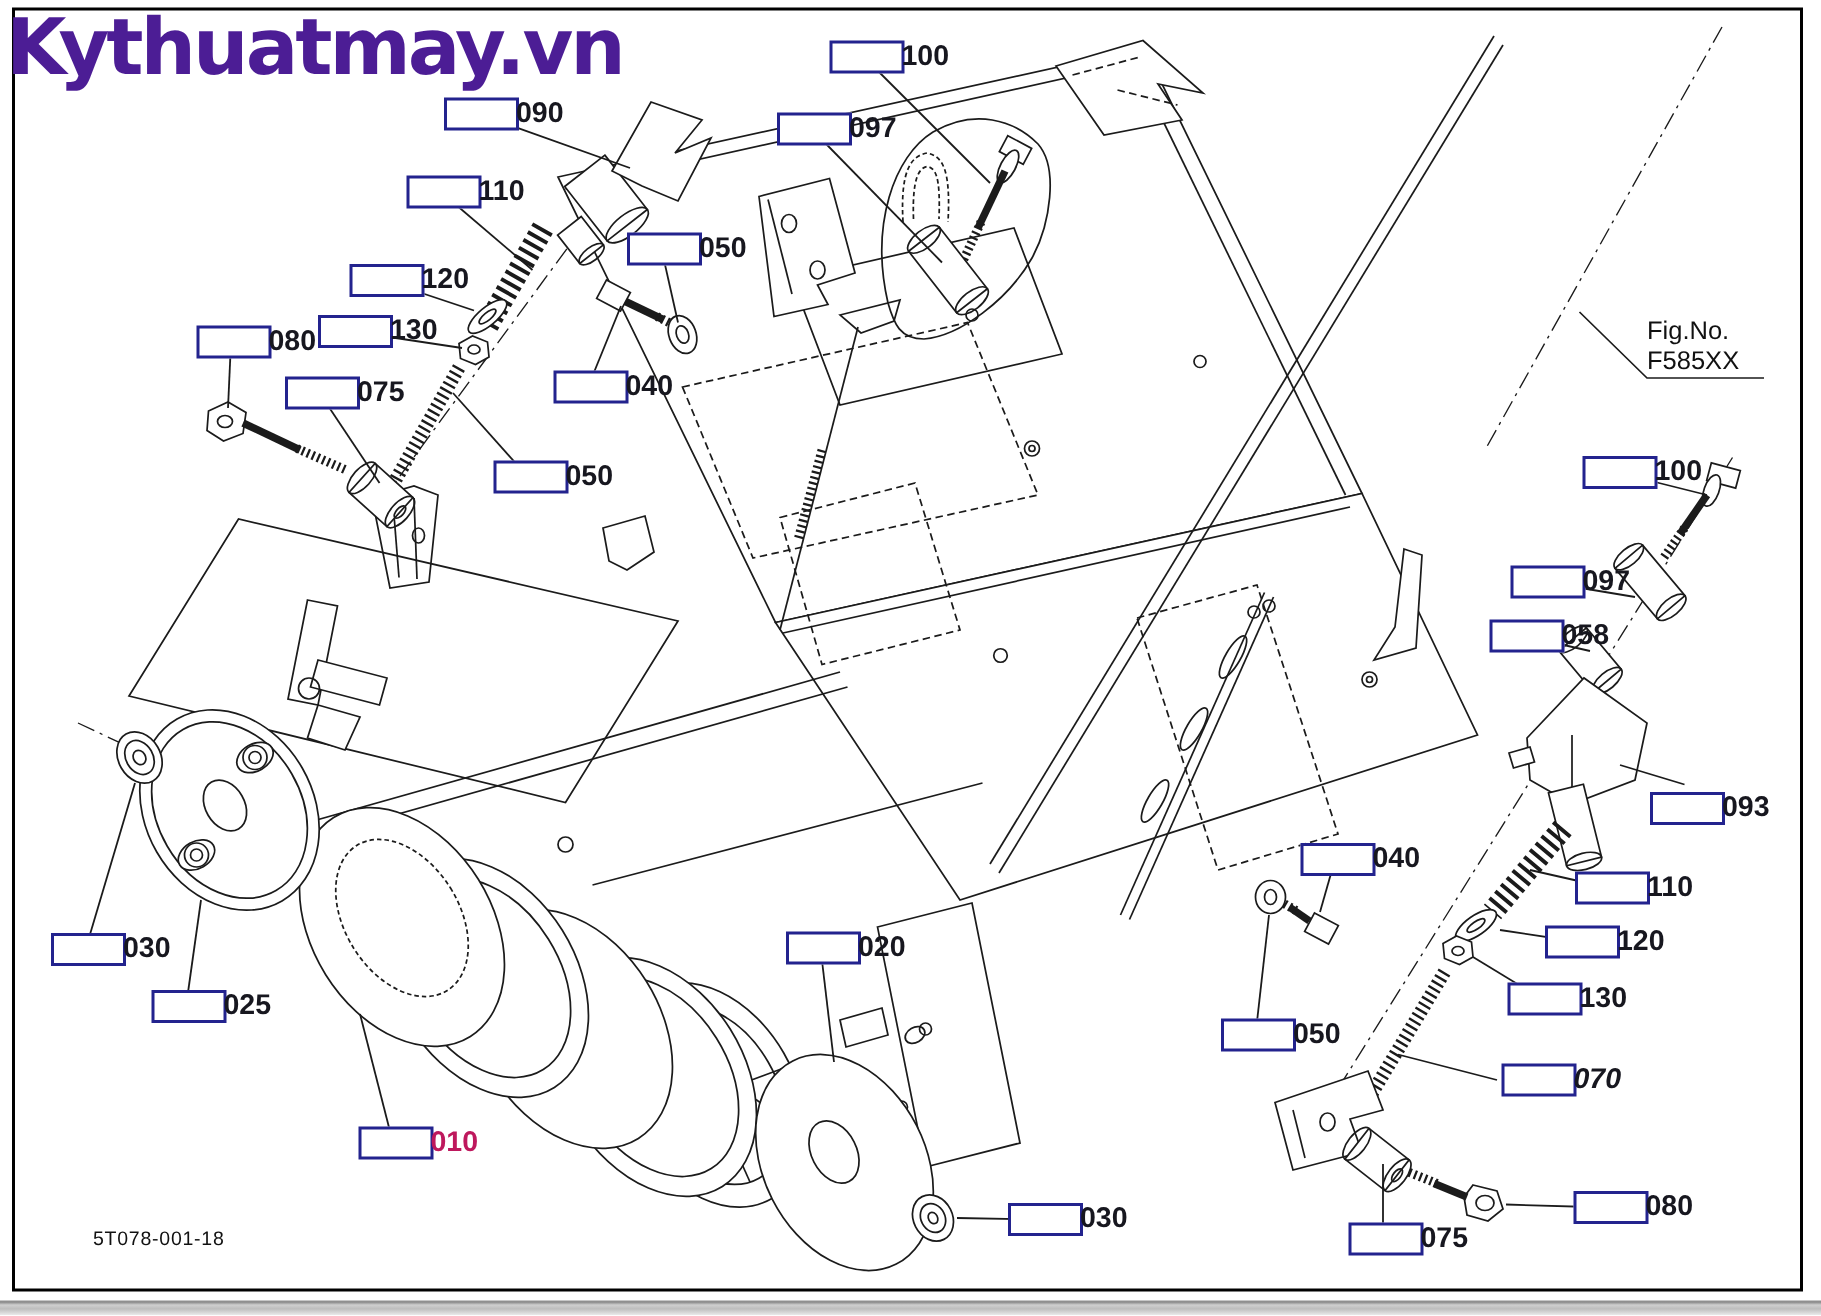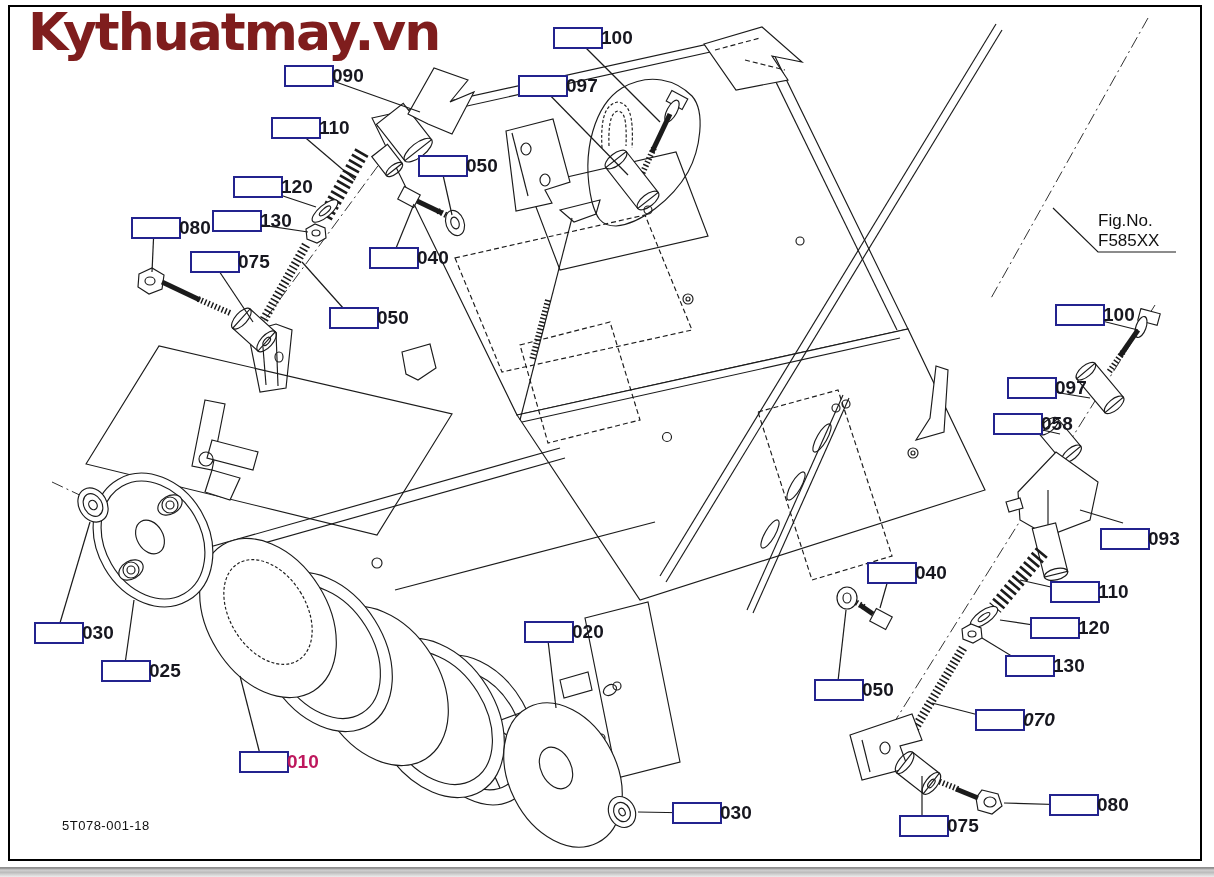--- a/index.html
+++ b/index.html
@@ -331,31 +331,31 @@
         <line x1="1053" y1="628" x2="1000" y2="620" stroke="#1b1b1b" stroke-width="1.2"></line>
         <line x1="1028" y1="666" x2="982" y2="638" stroke="#1b1b1b" stroke-width="1.2"></line>
         <line x1="998" y1="720" x2="932" y2="703" stroke="#1b1b1b" stroke-width="1.2"></line>
         <line x1="922" y1="826" x2="922" y2="776" stroke="#1b1b1b" stroke-width="1.2"></line>
         <line x1="1072" y1="805" x2="1004" y2="803" stroke="#1b1b1b" stroke-width="1.2"></line>
         <line x1="890" y1="573" x2="880" y2="608" stroke="#1b1b1b" stroke-width="1.2"></line>
         <line x1="837" y1="690" x2="846" y2="610" stroke="#1b1b1b" stroke-width="1.2"></line>
       </g>
   </svg>
 
-  <div class="logo" style="color: #7f1d1d; margin-left: 24px;">Kythuatmay.vn</div>
+  <div class="logo" style="color: #4c1d95;">Kythuatmay.vn</div>
 
   <div class="figno">
     <div>Fig.No.</div>
     <div>F585XX</div>
   </div>
 
   <div class="sheet">5T078-001-18</div>
 
   <div id="callouts">
-      <div class="callout" style="left: 284px; top: 65px; border-color: rgb(35, 35, 142); color: rgb(23, 23, 31);">090</div>
+      <div class="callout" style="left: 296px; top: 65px; border-color: rgb(35, 35, 142); color: rgb(23, 23, 31);">090</div>
       <div class="callout" style="left: 271px; top: 117px; border-color: rgb(35, 35, 142); color: rgb(23, 23, 31);">110</div>
       <div class="callout" style="left: 233px; top: 176px; border-color: rgb(35, 35, 142); color: rgb(23, 23, 31);">120</div>
       <div class="callout" style="left: 212px; top: 210px; border-color: rgb(35, 35, 142); color: rgb(23, 23, 31);">130</div>
       <div class="callout" style="left: 131px; top: 217px; border-color: rgb(35, 35, 142); color: rgb(23, 23, 31);">080</div>
       <div class="callout" style="left: 190px; top: 251px; border-color: rgb(35, 35, 142); color: rgb(23, 23, 31);">075</div>
       <div class="callout" style="left: 329px; top: 307px; border-color: rgb(35, 35, 142); color: rgb(23, 23, 31);">050</div>
       <div class="callout" style="left: 369px; top: 247px; border-color: rgb(35, 35, 142); color: rgb(23, 23, 31);">040</div>
       <div class="callout" style="left: 418px; top: 155px; border-color: rgb(35, 35, 142); color: rgb(23, 23, 31);">050</div>
       <div class="callout" style="left: 553px; top: 27px; border-color: rgb(35, 35, 142); color: rgb(23, 23, 31);">100</div>
       <div class="callout" style="left: 518px; top: 75px; border-color: rgb(35, 35, 142); color: rgb(23, 23, 31);">097</div>
@@ -364,21 +364,21 @@
       <div class="callout" style="left: 239px; top: 751px; border-color: rgb(35, 35, 142); color: #be185d;">010</div>
       <div class="callout" style="left: 524px; top: 621px; border-color: rgb(35, 35, 142); color: rgb(23, 23, 31);">020</div>
       <div class="callout" style="left: 672px; top: 802px; border-color: rgb(35, 35, 142); color: rgb(23, 23, 31);">030</div>
       <div class="callout" style="left: 1055px; top: 304px; border-color: rgb(35, 35, 142); color: rgb(23, 23, 31);">100</div>
       <div class="callout" style="left: 1007px; top: 377px; border-color: rgb(35, 35, 142); color: rgb(23, 23, 31);">097</div>
       <div class="callout" style="left: 993px; top: 413px; border-color: rgb(35, 35, 142); color: rgb(23, 23, 31);">058</div>
       <div class="callout" style="left: 1100px; top: 528px; border-color: rgb(35, 35, 142); color: rgb(23, 23, 31);">093</div>
       <div class="callout" style="left: 1050px; top: 581px; border-color: rgb(35, 35, 142); color: rgb(23, 23, 31);">110</div>
       <div class="callout" style="left: 1030px; top: 617px; border-color: rgb(35, 35, 142); color: rgb(23, 23, 31);">120</div>
       <div class="callout" style="left: 1005px; top: 655px; border-color: rgb(35, 35, 142); color: rgb(23, 23, 31);">130</div>
-      <div class="callout" style="left: 975px; top: 709px; border-color: rgb(35, 35, 142); color: rgb(23, 23, 31); font-style: italic;">070</div>
+      <div class="callout" style="left: 1001px; top: 709px; border-color: rgb(35, 35, 142); color: rgb(23, 23, 31); font-style: italic;">070</div>
       <div class="callout" style="left: 899px; top: 815px; border-color: rgb(35, 35, 142); color: rgb(23, 23, 31);">075</div>
       <div class="callout" style="left: 1049px; top: 794px; border-color: rgb(35, 35, 142); color: rgb(23, 23, 31);">080</div>
       <div class="callout" style="left: 867px; top: 562px; border-color: rgb(35, 35, 142); color: rgb(23, 23, 31);">040</div>
       <div class="callout" style="left: 814px; top: 679px; border-color: rgb(35, 35, 142); color: rgb(23, 23, 31);">050</div>
     </div>
 
   <div class="scrollbar"></div>
 </div>
 
 </body></html>

